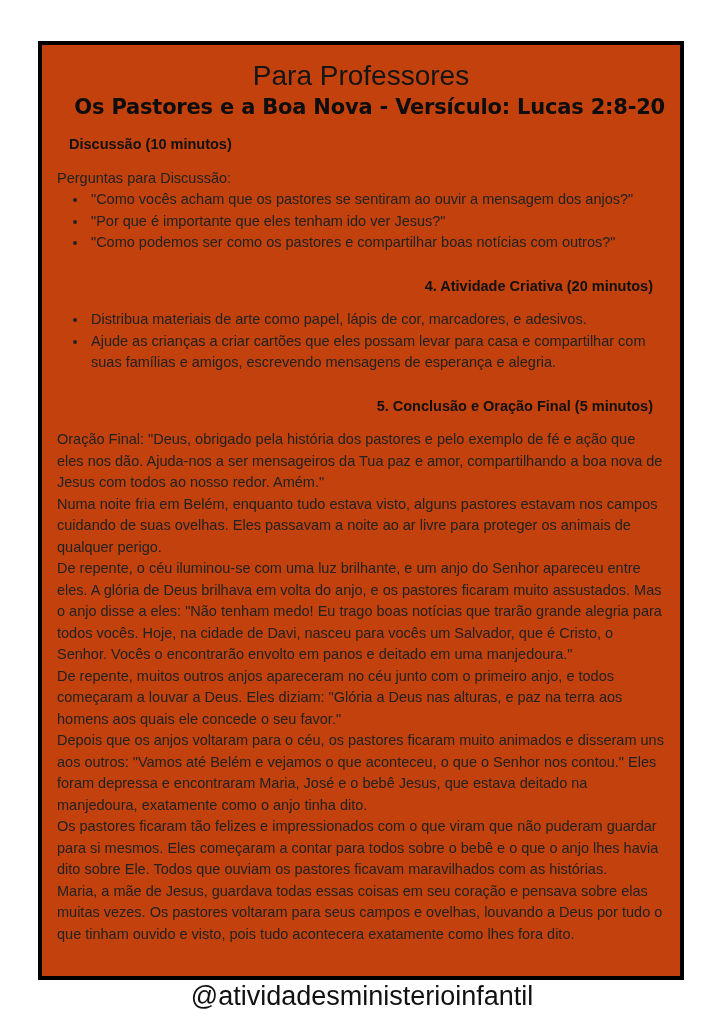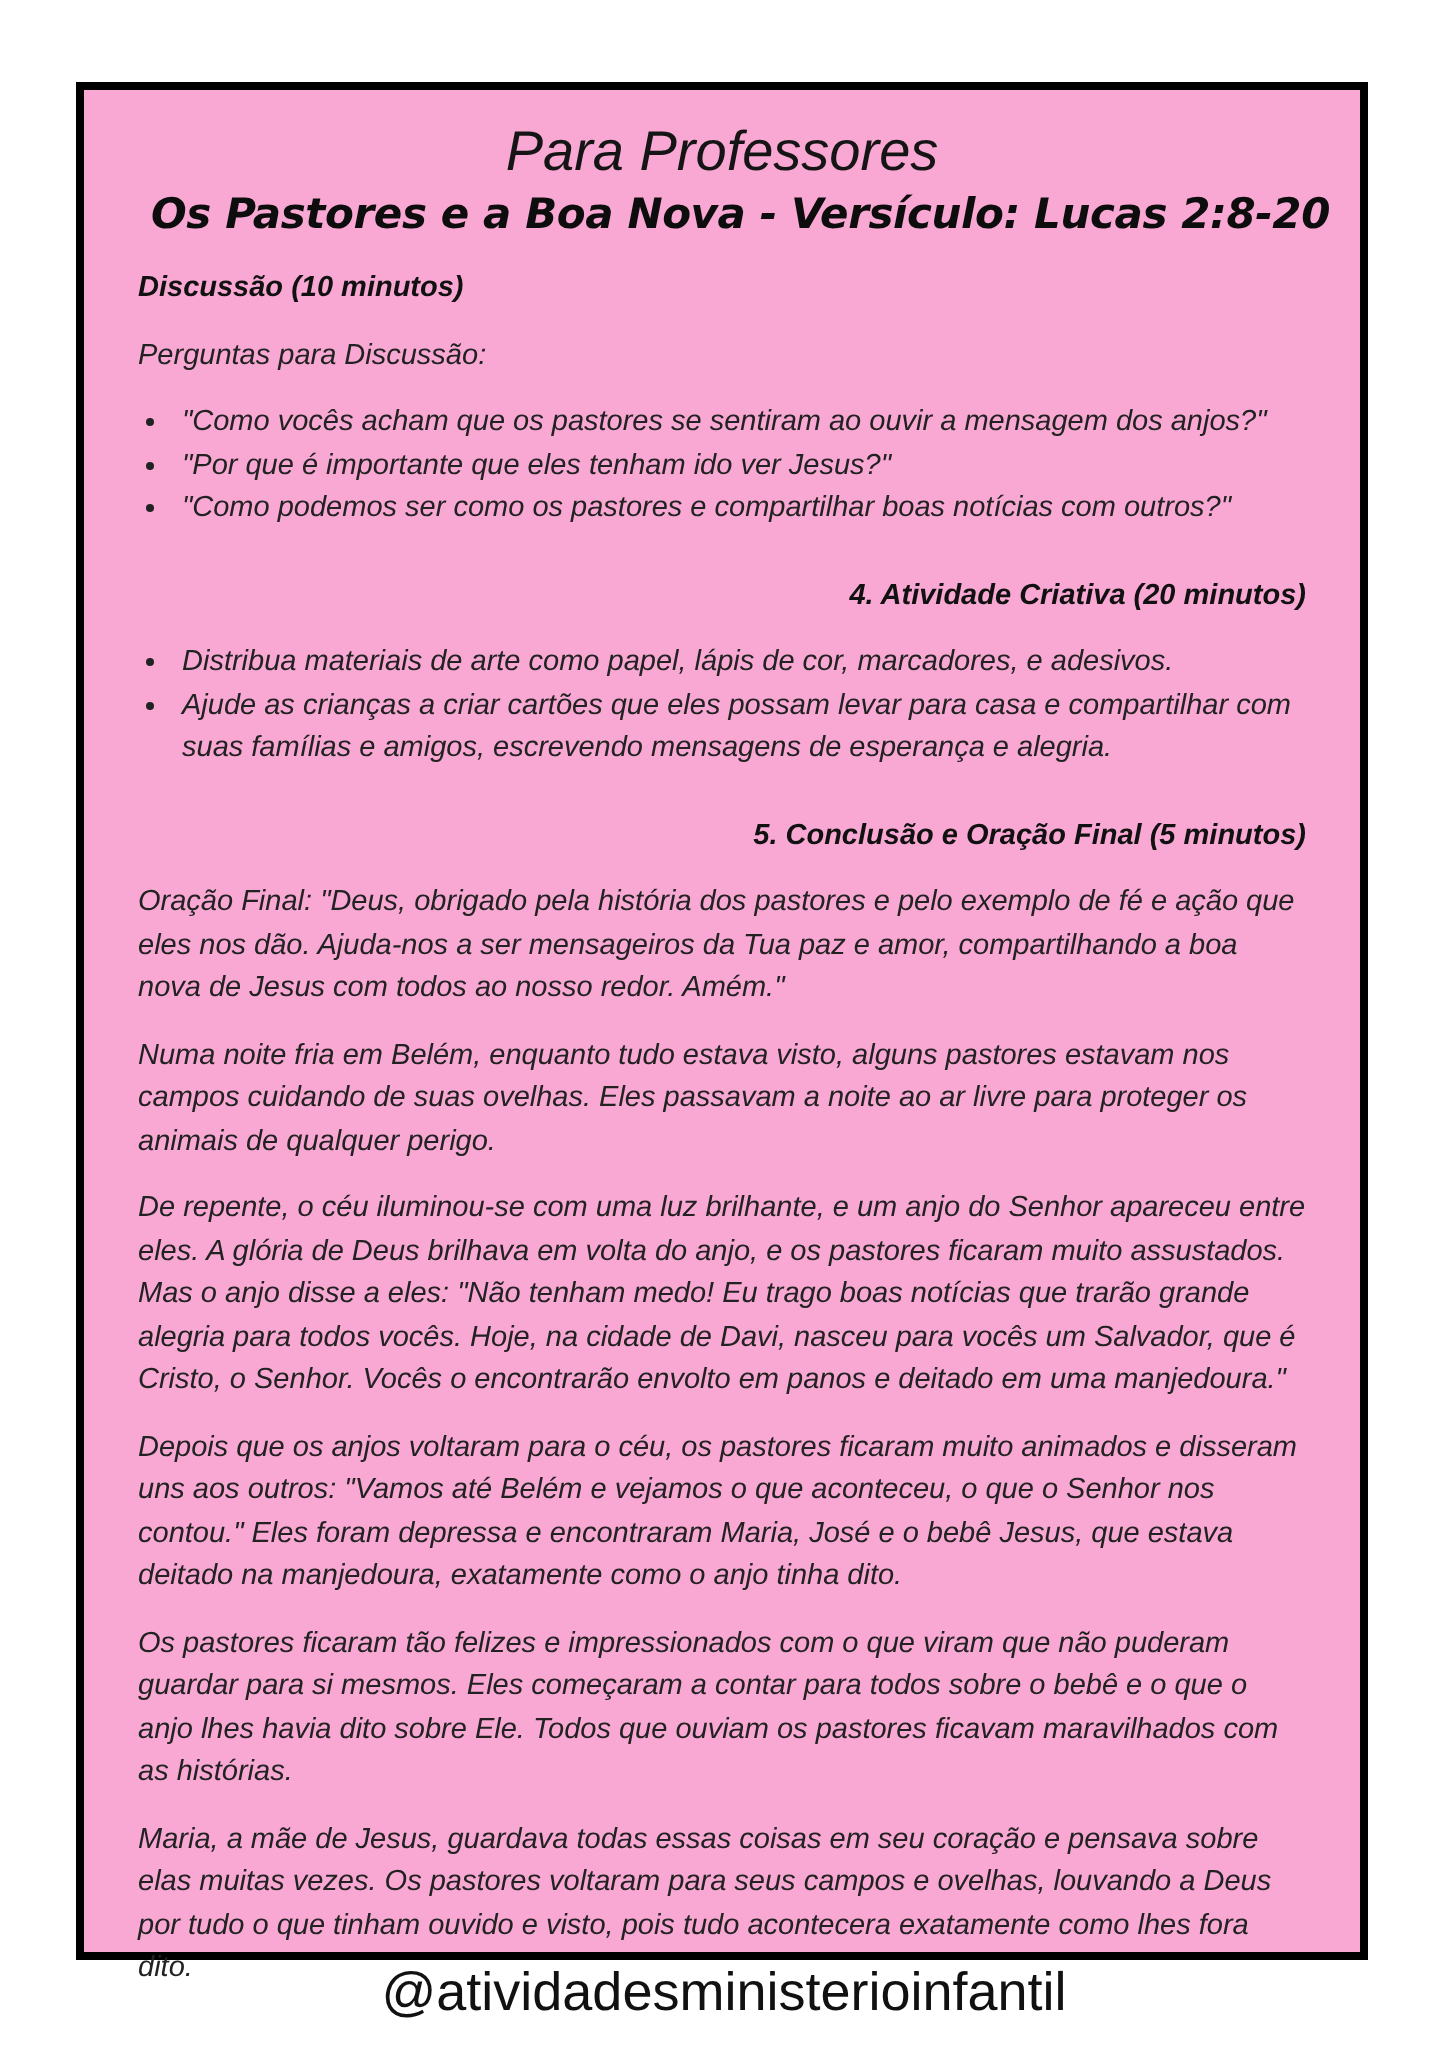--- a/index.html
+++ b/index.html
@@ -16,23 +16,22 @@
     overflow: hidden;
   }
   .frame {
     position: absolute;
     left: 38px;
     top: 41px;
     width: 646px;
     height: 939px;
     border: 4px solid #000000;
     box-sizing: border-box;
-    background: #f9a8d4;
+    background: #c2410c;
     padding: 10px 15px 0 15px;
-    font-style: italic;
   }
   .doc-title {
     text-align: center;
     font-size: 28px;
     line-height: 34px;
     font-weight: 400;
     color: #151515;
     margin: 4px 0 0 0;
   }
   .doc-subtitle {
@@ -54,21 +53,21 @@
     font-weight: 700;
     font-size: 14.5px;
     line-height: 21.5px;
     color: #111111;
     margin: 12px;
   }
   .mt-first   { margin-top: 13px; }
   .mt-section { margin-top: 22px; text-align: right; }
   .mt-story   { margin-top: 44px; }
   .doc-paragraph {
-    margin: 12px;
+    margin: 0;
   }
   ul.doc-list {
     margin: 0;
     padding: 0 0 0 31px;
     list-style: disc;
   }
   ul.doc-list li {
     padding-left: 3px;
   }
   .footer-handle {
@@ -109,20 +108,21 @@
   </div>
 
   <div class="body-text">
     <p class="doc-heading mt-section">5. Conclusão e Oração Final (5 minutos)</p>
     <p class="doc-paragraph">Oração Final: "Deus, obrigado pela história dos pastores e pelo exemplo de fé e ação que eles nos dão. Ajuda-nos a ser mensageiros da Tua paz e amor, compartilhando a boa nova de Jesus com todos ao nosso redor. Amém."</p>
   </div>
 
   <div class="body-text">
     <p class="doc-paragraph">Numa noite fria em Belém, enquanto tudo estava visto, alguns pastores estavam nos campos cuidando de suas ovelhas. Eles passavam a noite ao ar livre para proteger os animais de qualquer perigo.</p>
     <p class="doc-paragraph">De repente, o céu iluminou-se com uma luz brilhante, e um anjo do Senhor apareceu entre eles. A glória de Deus brilhava em volta do anjo, e os pastores ficaram muito assustados. Mas o anjo disse a eles: "Não tenham medo! Eu trago boas notícias que trarão grande alegria para todos vocês. Hoje, na cidade de Davi, nasceu para vocês um Salvador, que é Cristo, o Senhor. Vocês o encontrarão envolto em panos e deitado em uma manjedoura."</p>
+    <p class="doc-paragraph">De repente, muitos outros anjos apareceram no céu junto com o primeiro anjo, e todos começaram a louvar a Deus. Eles diziam: "Glória a Deus nas alturas, e paz na terra aos homens aos quais ele concede o seu favor."</p>
     <p class="doc-paragraph">Depois que os anjos voltaram para o céu, os pastores ficaram muito animados e disseram uns aos outros: "Vamos até Belém e vejamos o que aconteceu, o que o Senhor nos contou." Eles foram depressa e encontraram Maria, José e o bebê Jesus, que estava deitado na manjedoura, exatamente como o anjo tinha dito.</p>
     <p class="doc-paragraph">Os pastores ficaram tão felizes e impressionados com o que viram que não puderam guardar para si mesmos. Eles começaram a contar para todos sobre o bebê e o que o anjo lhes havia dito sobre Ele. Todos que ouviam os pastores ficavam maravilhados com as histórias.</p>
     <p class="doc-paragraph">Maria, a mãe de Jesus, guardava todas essas coisas em seu coração e pensava sobre elas muitas vezes. Os pastores voltaram para seus campos e ovelhas, louvando a Deus por tudo o que tinham ouvido e visto, pois tudo acontecera exatamente como lhes fora dito.</p>
   </div>
 
 </div>
 
 <div class="footer-handle">@atividadesministerioinfantil</div>
 
 </body></html>

